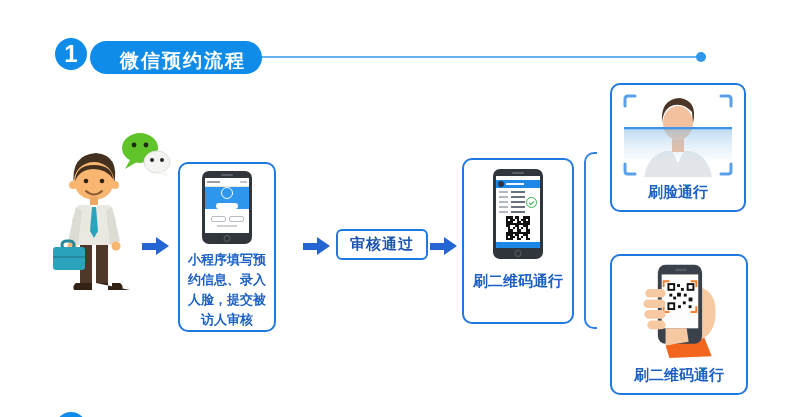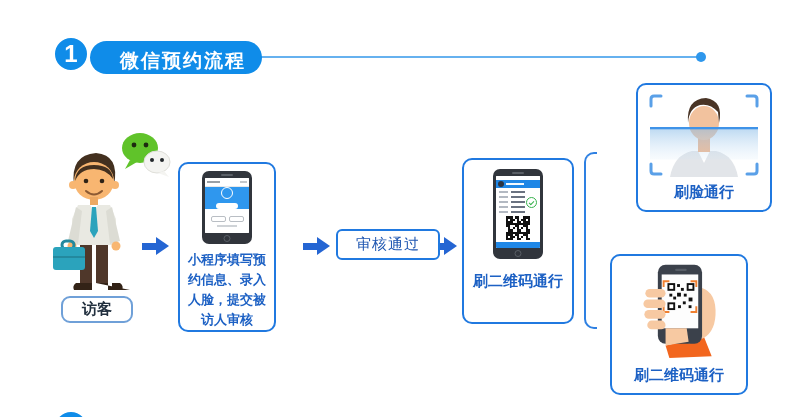--- a/index.html
+++ b/index.html
@@ -29,22 +29,22 @@
   .caption{color:var(--text);font-weight:bold;text-align:center;line-height:20px;}
 
   .arrow{position:absolute;width:27px;height:19px;}
   .arrow .shaft{position:absolute;left:0;top:6px;width:15px;height:7px;background:var(--arrow);}
   .arrow .head{position:absolute;left:14px;top:0;width:0;height:0;
     border-left:13px solid var(--arrow);border-top:9.5px solid transparent;border-bottom:9.5px solid transparent;}
 
   .pill-label{position:absolute;border:2px solid var(--label_border);border-radius:9px;background:#fff;
     color:var(--label_text);font-size:15px;font-weight:bold;display:flex;align-items:center;justify-content:center;}
 
-  .review-box{position:absolute;left:336px;top:229px;width:104px;height:31px;border:2px solid var(--border);
-    border-radius:6px;background:#fff;color:#1d55b0;font-size:15px;font-weight:normal;
+  .review-box{position:absolute;left:336px;top:229px;width:92px;height:31px;border:2px solid var(--border);
+    border-radius:6px;background:#fff;color:#1d55b0;font-size:15px;font-weight:bold;
     display:flex;align-items:center;justify-content:center;letter-spacing:1px;}
 
   .bracket{position:absolute;left:584px;top:152px;width:13px;height:177px;
     border-left:2.5px solid #2e80e2;border-top:2.5px solid #2e80e2;border-bottom:2.5px solid #2e80e2;
     border-radius:10px 0 0 10px;}
 
   
   .phone{position:relative;background:#31353c;border-radius:7px;padding:7px 3px 11px;}
   .phone .speaker{position:absolute;top:3px;left:50%;transform:translateX(-50%);width:12px;height:2px;border-radius:1px;background:#5a5f66;}
   .phone .home{position:absolute;bottom:2px;left:50%;transform:translateX(-50%);width:7px;height:7px;border-radius:50%;border:1.5px solid #5a5f66;}
@@ -125,23 +125,20 @@
     <ellipse cx="21" cy="18" rx="18" ry="15" fill="#60c32a"></ellipse>
     <polygon points="11,30 6,39 18,32" fill="#60c32a"></polygon>
     <circle cx="15" cy="15" r="2.4" fill="#1d2b10"></circle>
       <circle cx="27" cy="15" r="2.4" fill="#1d2b10"></circle>
     <ellipse cx="38" cy="32" rx="13" ry="11" fill="#f4f4f1" stroke="#dfdfd9" stroke-width="1"></ellipse>
     <polygon points="45,41 50,47 39,43" fill="#f4f4f1"></polygon>
     <circle cx="33" cy="30" r="2" fill="#23272b"></circle>
       <circle cx="43" cy="30" r="2" fill="#23272b"></circle>
   </svg>
 
-  <div class="pill-label" style="left:61px;top:296px;width:72px;height:27px;">
-    <span>访客</span>
-  </div>
 
   <div class="arrow" style="left:142px;top:237px;">
     <div class="shaft"></div>
       <div class="head"></div>
   </div>
   <div class="arrow" style="left:303px;top:237px;">
     <div class="shaft"></div>
       <div class="head"></div>
   </div>
   <div class="arrow" style="left:430px;top:237px;">
@@ -337,21 +334,21 @@
         </div>
         <div class="p2-footer"></div>
       </div>
       <div class="home"></div>
     </div>
     <div class="caption" style="font-size:15px;margin-top:12px;">刷二维码通行</div>
   </div>
 
   <div class="bracket"></div>
 
-  <div class="flow-box" style="left:636px;top:83px;width:136px;height:129px;">
+  <div class="flow-box" style="left:610px;top:83px;width:136px;height:129px;">
     <svg style="margin-top:8px;" width="112" height="84" viewBox="0 0 112 84">
       <defs>
         <linearGradient id="scanGrad" x1="0" y1="0" x2="0" y2="1">
           <stop offset="0" stop-color="#8cbde8" stop-opacity="0.55"></stop>
           <stop offset="1" stop-color="#cfe5f6" stop-opacity="0.15"></stop>
         </linearGradient>
       </defs>
       <path d="M22,84 Q26,62 44,58 L68,58 Q86,62 90,84 Z" fill="#e2e5e9"></path>
       <polygon points="50,58 56,70 62,58" fill="#fff"></polygon>
       <rect x="50" y="42" width="12" height="17" fill="#eeb58d"></rect>

